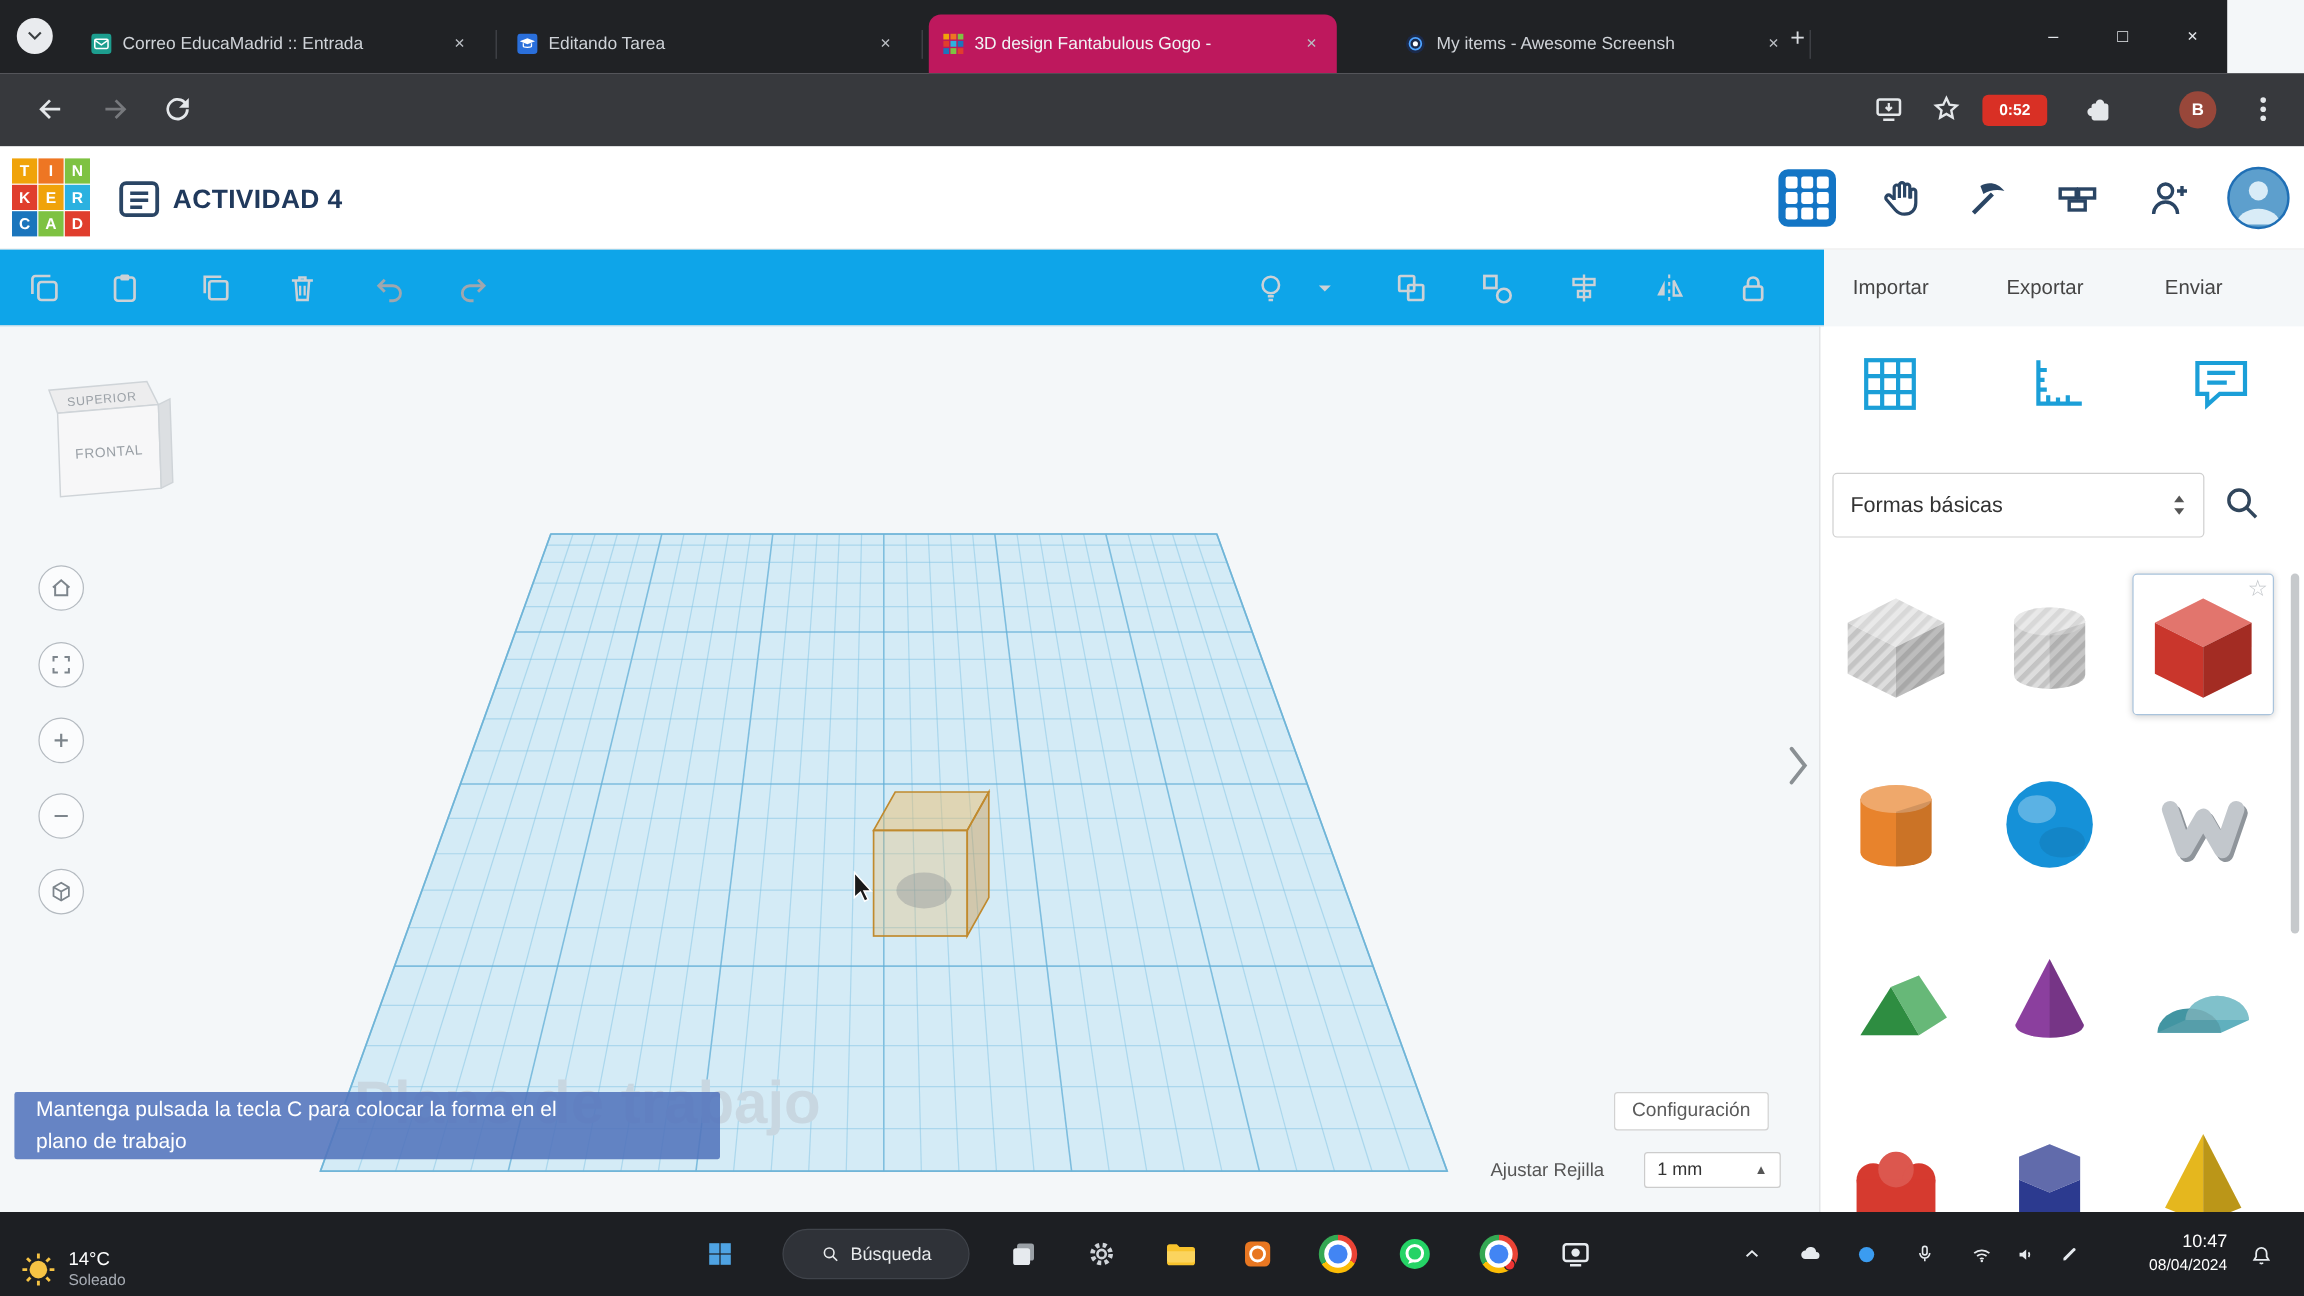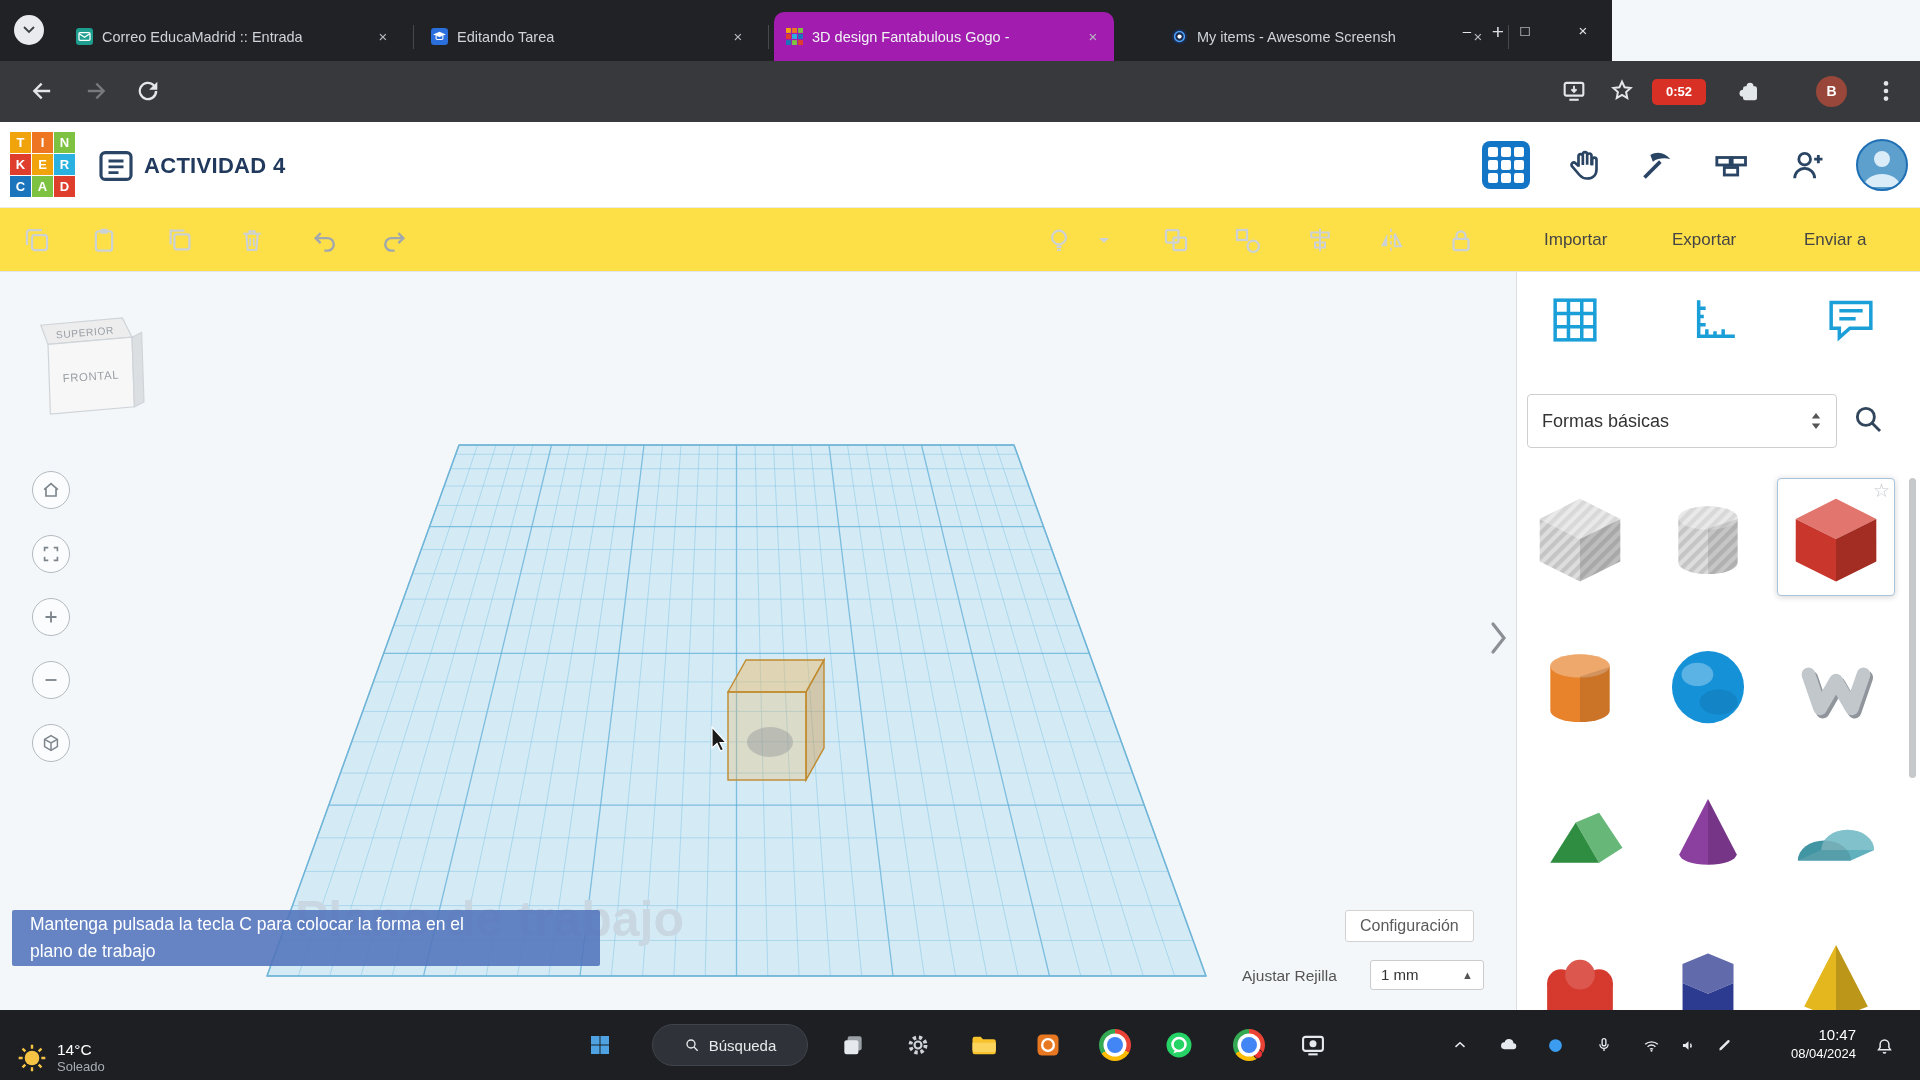--- a/index.html
+++ b/index.html
@@ -1,24 +1,24 @@
 <!DOCTYPE html>
 <html><head>
 <meta charset="utf-8">
 <style>
   * { margin:0; padding:0; box-sizing:border-box; }
   html,body { background:#000; }
   body { font-family:"Liberation Sans", sans-serif; }
   #root { position:relative; width:1920px; height:1080px; overflow:hidden; background:#f4f7f9; }
 
   
-  #tabstrip { position:absolute; left:0; top:0; width:1612px; height:61px; background:#202225; }
+  #tabstrip { position:absolute; left:0; top:0; width:1856px; height:61px; background:#202225; }
   .tabsearch { position:absolute; left:14px; top:15px; width:30px; height:30px; border-radius:50%; background:#e9ebee; display:flex; align-items:center; justify-content:center; }
   .tab { position:absolute; top:12px; height:49px; width:340px; display:flex; align-items:center; padding:0 12px; gap:9px; color:#cfd3d8; font-size:14.5px; }
-  .tab.active { background:#a21caf; border-radius:10px 10px 0 0; color:#f1f3f5;justify-content:center; }
+  .tab.active { background:#be185d; border-radius:10px 10px 0 0; color:#f1f3f5;justify-content:center; }
   .tab:not(.active)::after { content:''; position:absolute; right:-10px; top:13px; height:24px; width:1px; background:#45484d; }
   .tablabel { flex:1; white-space:nowrap; overflow:hidden; }
   .tabclose { width:18px; height:18px; border-radius:50%; text-align:center; line-height:17px; font-size:15px; color:#b9bdc2; }
   .fav { width:17px; height:17px; flex:0 0 auto; }
   .newtab { position:absolute; left:1484px; top:19px; width:28px; height:28px; border-radius:50%; color:#d8dbdf; font-size:21px; text-align:center; line-height:26px; }
   .wctrls { position:absolute; right:0; top:0; height:61px; display:flex; }
   .wbtn { width:58px; height:61px; display:flex; align-items:center; justify-content:center; color:#e3e6ea; font-size:15px; }
 
   
   #navbar { position:absolute; left:0; top:61px; width:1920px; height:61px; background:#37393d; }
@@ -36,21 +36,21 @@
   .lg0{background:#f0a30a}.lg1{background:#ee7623}.lg2{background:#7ec242}
   .lg3{background:#e03e2d}.lg4{background:#f0a30a}.lg5{background:#2bb1e0}
   .lg6{background:#1b75bc}.lg7{background:#7ec242}.lg8{background:#e03e2d}
   #pagetitle { position:absolute; left:144px; top:31px; font-size:22px; font-weight:bold; color:#20395c; letter-spacing:.3px; }
   .hdric { position:absolute; top:23px; width:40px; height:40px; color:#2a4564; }
   #dashbtn { position:absolute; left:1482px; top:19px; width:48px; height:48px; border-radius:8px; background:#1375c5; display:grid; grid-template-columns:repeat(3,10px); grid-template-rows:repeat(3,10px); gap:3px; align-content:center; justify-content:center; }
   #dashbtn i { background:#fff; border-radius:2px; }
   #tkavatar { position:absolute; left:1856px; top:17px; width:52px; height:52px; border-radius:50%; overflow:hidden; border:2px solid #1f6fb5; background:#5d9fcd; }
 
   
-  #editbar { position:absolute; left:0; top:208px; width:1920px; height:64px; background:#fde047; border-bottom:1px solid #e3e6e9; }
+  #editbar { position:absolute; left:0; top:208px; width:1520px; height:64px; background:#0ea5e9; border-bottom:1px solid #e3e6e9; }
   .tbic { position:absolute; top:17px; width:30px; height:30px; color:#ccd1d6; }
   .tbic.en { color:#a0a7ae; }
   .tbtxt { position:absolute; top:0; height:64px; line-height:64px; font-size:17px; color:#454545; padding:0 8px; }
 
   
   #viewport { position:absolute; left:0; top:272px; width:1516px; height:738px; background:#f4f7f9; overflow:hidden; }
   #workplane { position:absolute; left:0; top:0; z-index:0; }
   #previewsvg { position:absolute; left:0; top:0; z-index:3; pointer-events:none; }
   #viewcube { position:absolute; left:36px; top:34px; z-index:1; }
   .navcol { position:absolute; left:32px; width:38px; height:38px; border:1.5px solid #b4bac0; border-radius:50%; background:rgba(255,255,255,.6); display:flex; align-items:center; justify-content:center; color:#7d858c; z-index:2; }

